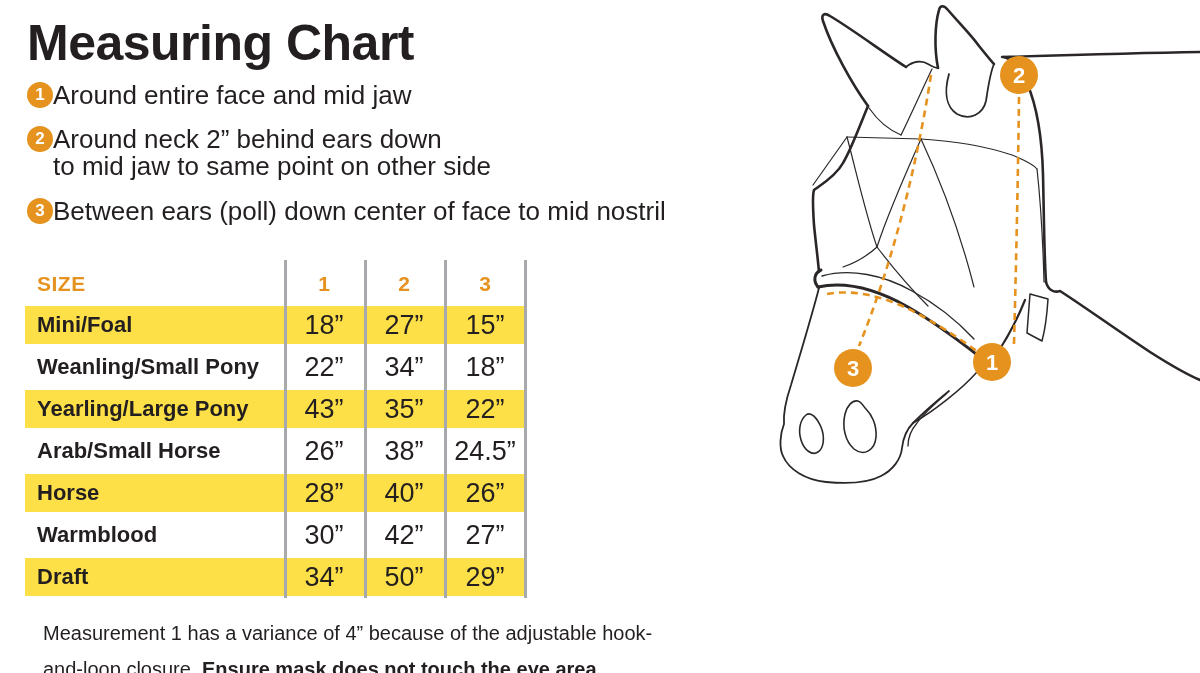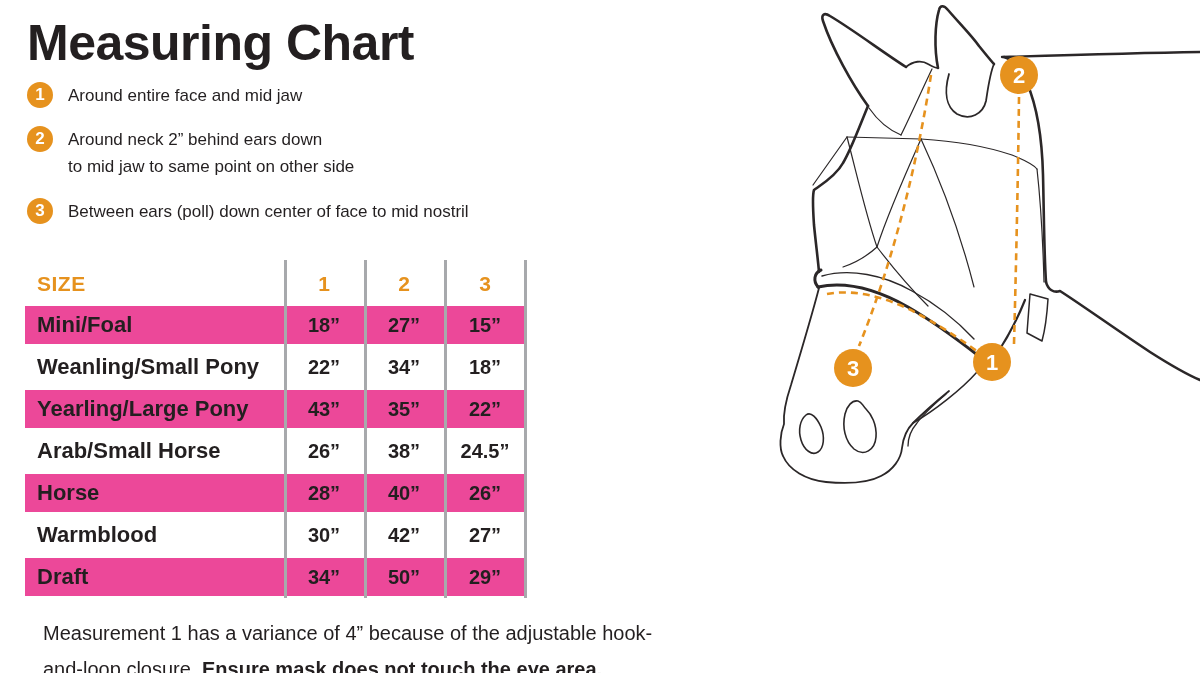--- a/index.html
+++ b/index.html
@@ -7,33 +7,33 @@
     font-family:"Liberation Sans", sans-serif; color:#231f20; }
   .stage { position:relative; width:1200px; height:673px; background:#fff; }
 
   .title { position:absolute; left:27px; top:14px; font-size:50px; font-weight:700;
     letter-spacing:-0.5px; color:#231f20; }
 
   .instr { position:absolute; left:27px; display:flex; align-items:flex-start; }
   .instr .badge { width:26px; height:26px; border-radius:50%; background:#e6921e;
     color:#fff; font-size:17px; font-weight:700; display:flex; align-items:center;
     justify-content:center; flex:0 0 26px; }
-  .instr .txt { margin-left:15px; font-size:17px; line-height:27px;
+  .instr .txt { font-size:26px; line-height:27px;
     white-space:pre-line; padding-top:0px; }
   #instr-1 { top:82px; }
   #instr-2 { top:126px; }
   #instr-3 { top:198px; }
 
   .sizetable { position:absolute; left:25px; top:262px; width:502px; }
   .trow { display:flex; height:38px; margin-bottom:4px; align-items:center; }
   .trow.header { height:44px; margin-bottom:0; background:#fff; }
-  .trow.gray { background:#ec4899; }
+  .trow.gray { background:#fde047; }
   .trow.white { background:#ffffff; }
   .cell-name { width:259px; padding-left:12px; font-size:22px; font-weight:700; }
-  .cell-val { width:80px; text-align:center; font-size:20px; font-weight:700; }
+  .cell-val { width:80px; text-align:center; font-size:27px; font-weight:400; }
   .cell-val.last { width:82px; }
   .trow.header .cell-name { font-size:21px; font-weight:700; color:#e6921e; letter-spacing:0.5px; }
   .trow.header .cell-val { font-size:21px; font-weight:700; color:#e6921e; }
   .vdiv { position:absolute; top:-2px; width:3px; height:338px; background:#a7a9ac; }
   .vdiv.v1 { left:259px; } .vdiv.v2 { left:339px; } .vdiv.v3 { left:419px; } .vdiv.v4 { left:499px; }
 
   .footnote { position:absolute; left:43px; top:615px; width:612px;
     font-size:20px; line-height:36px; color:#231f20; }
   .footnote .bold { font-weight:700; }
 

